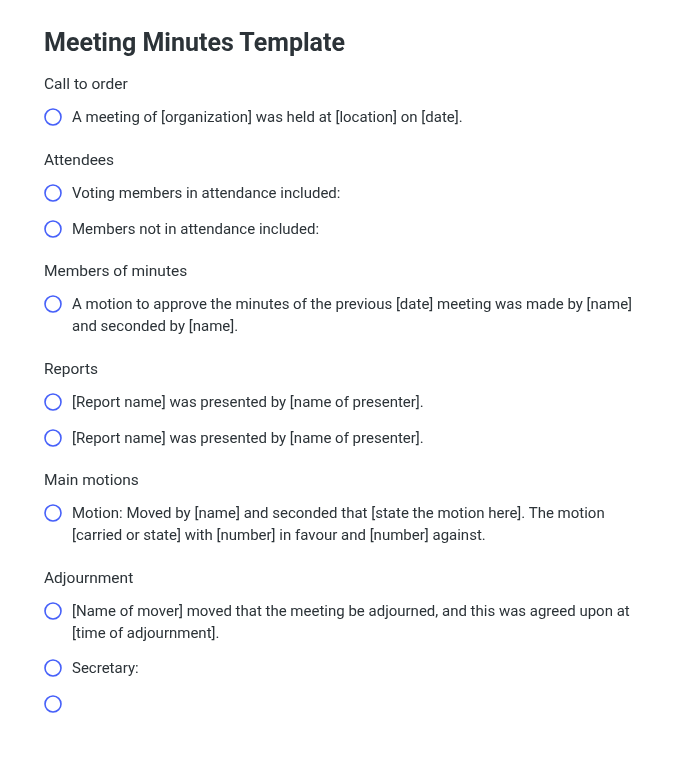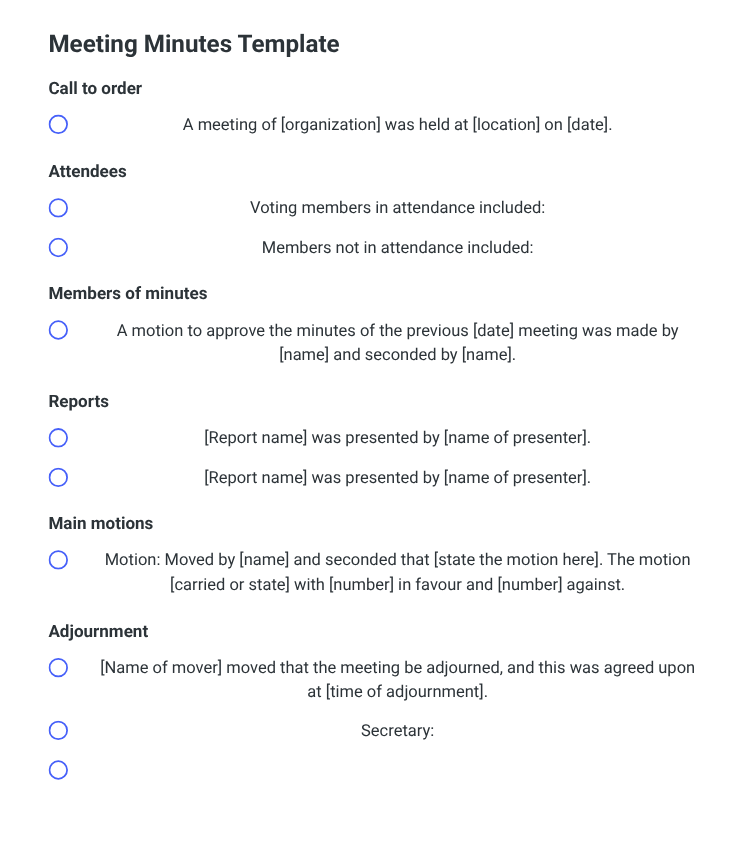--- a/index.html
+++ b/index.html
@@ -8,38 +8,37 @@
     padding: 0;
     width: 684px;
     font-family: -apple-system, BlinkMacSystemFont, "Segoe UI", Roboto, "Helvetica Neue", Arial, sans-serif;
     background: #ffffff;
     color: #30373c;
   }
   .page {
     padding: 24px 44px 40px 44px;
   }
   .title {
-    font-size: 22px;
+    font-size: 25px;
     font-weight: 700;
     color: #2c3338;
     margin: 4px 0 14px 0;
   }
   .section-heading {
     font-size: 15.5px;
-    font-weight: 700;
+    font-weight: 400;
     color: #2c3338;
     margin: 18px 0 10px 0;
   }
   .task-row {
     display: flex;
     align-items: flex-start;
-    gap: 21px;
+    gap: 10px;
     padding: 4px 0 4px 0;
     margin-bottom: 6px;
-    text-align: center;
   }
   .task-text {
     font-size: 15px;
     line-height: 1.45;
     color: #2c3338;
     flex: 1;
   }
   .task-text.bold {
     font-weight: 400;
   }

